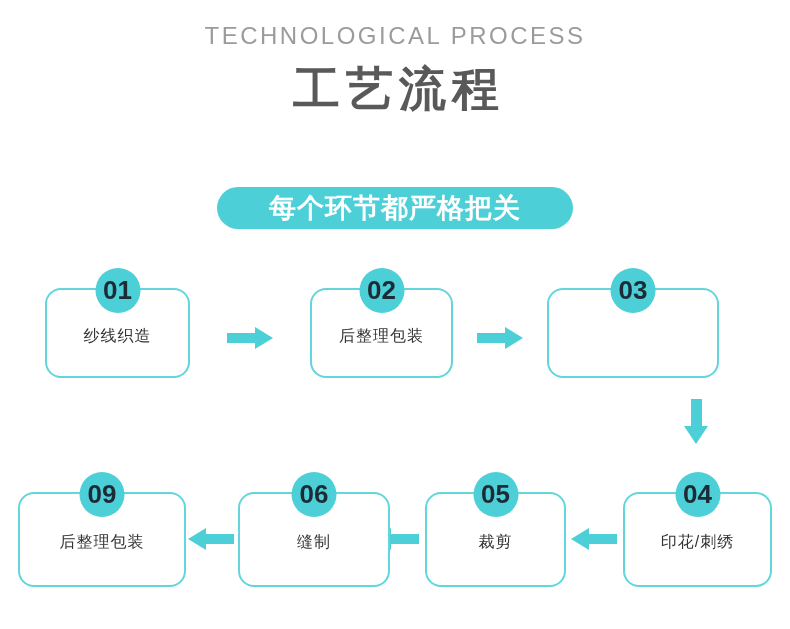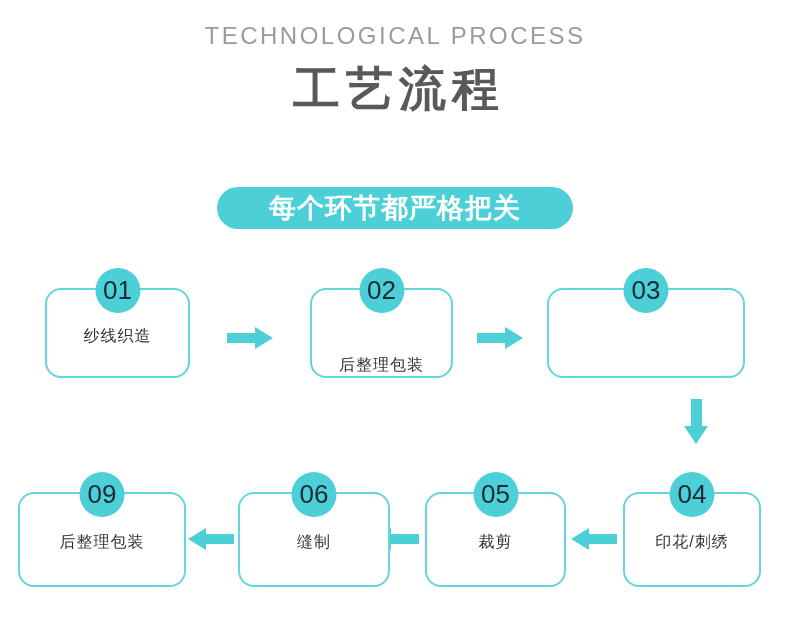--- a/index.html
+++ b/index.html
@@ -87,25 +87,26 @@
     transform: translateX(-50%);
     width: 45px; height: 45px;
     border-radius: 50%;
     background: var(--teal);
     display: flex;
     align-items: center;
     justify-content: center;
     font-size: 26px;
     color: var(--number-text);
     z-index: 2;
+    font-weight: bold;
   }
   .b1 { left: 45px;  top: 288px; width: 145px; height: 90px; }
-  .b2 { left: 310px; top: 288px; width: 143px; height: 90px; align-items: flex-end; }
-  .b3 { left: 547px; top: 288px; width: 198px; height: 90px; }
-  .b4 { left: 623px; top: 492px; width: 138px; height: 95px; }
+  .b2 { left: 310px; top: 288px; width: 143px; height: 90px; }
+  .b3 { left: 547px; top: 288px; width: 172px; height: 90px; }
+  .b4 { left: 623px; top: 492px; width: 149px; height: 95px; }
   .b5 { left: 425px; top: 492px; width: 141px; height: 95px; }
   .b6 { left: 238px; top: 492px; width: 152px; height: 95px; }
   .b7 { left: 18px;  top: 492px; width: 168px; height: 95px; }
 
   
   .arrow { position: absolute; }
   .arrow-right { width: 46px; height: 22px; }
   .arrow-right::before {
     content: ""; position: absolute;
     left: 0; top: 6px; width: 28px; height: 10px;

